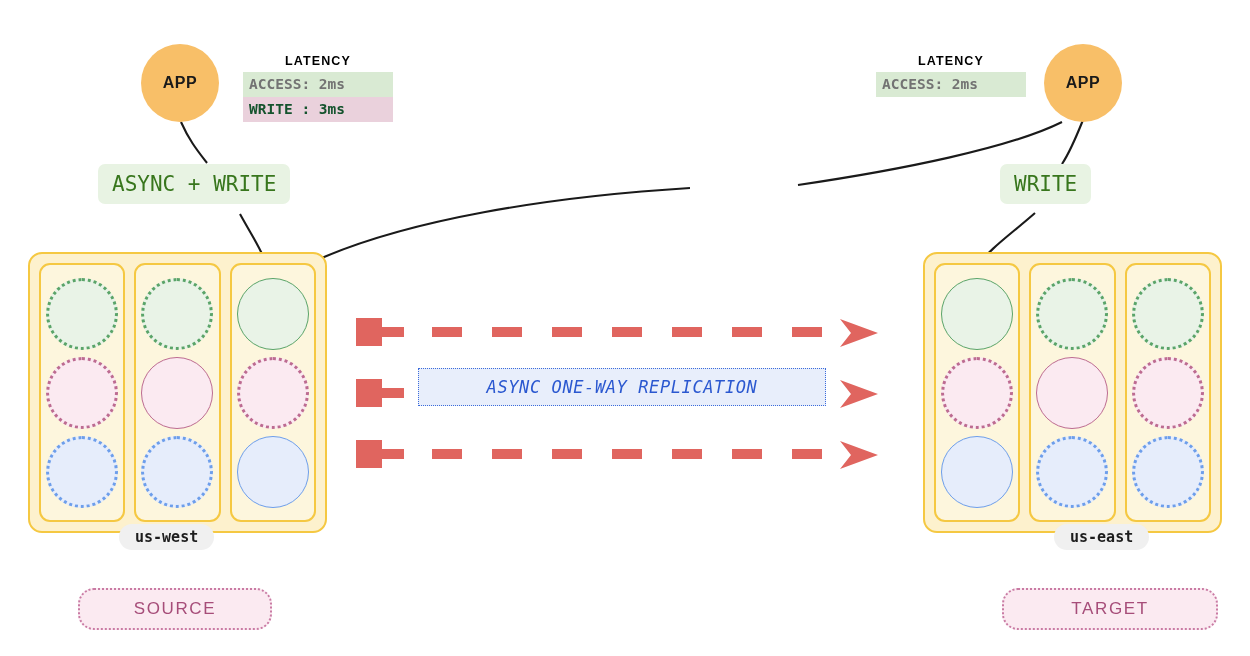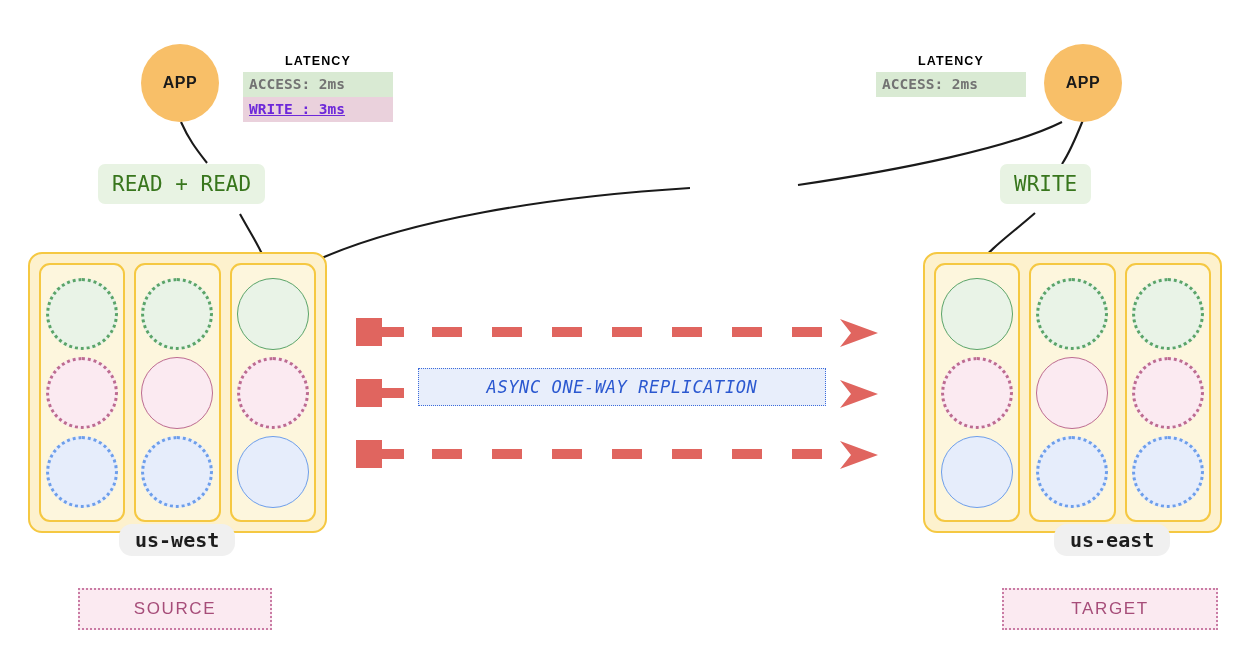--- a/index.html
+++ b/index.html
@@ -59,22 +59,21 @@
     text-align: left;
     white-space: pre;
     line-height: 1.45;
   }
   .latency-row.access {
     background: #d9ead3;
     color: #737373;
   }
   .latency-row.write {
     background: #ead1dc;
-    color: #6d28d9;
-    text-decoration: underline;
+    color: #14532d;
   }
 
   
   .pill-green {
     background: #e8f3e3;
     color: #38761d;
     border-radius: 7px;
     font-family: "DejaVu Sans Mono", monospace;
     font-size: 21px;
     padding: 7px 14px;
@@ -122,33 +121,33 @@
   .node-circle.dotted.green { border: 3.4px dotted #5aa469; }
   .node-circle.dotted.pink  { border: 3.4px dotted #bd6b91; }
   .node-circle.dotted.blue  { border: 3.4px dotted #6d9eeb; }
 
   
   .region-chip {
     background: #f0f0f0;
     border-radius: 13px;
     font-family: "DejaVu Sans Mono", monospace;
     font-weight: bold;
-    font-size: 20px;
+    font-size: 15px;
     color: #1d1d1d;
     padding: 4px 16px;
     white-space: nowrap;
     display: inline-block;
   }
 
   
   .role-chip {
     box-sizing: border-box;
     background: #fbeaf1;
     border: 2px dotted #c97ba4;
-    border-radius: 0;
+    border-radius: 16px;
     color: #a64d79;
     font-family: "Liberation Sans", sans-serif;
     font-size: 17px;
     letter-spacing: 1.6px;
     text-align: center;
     padding: 9px 0;
     white-space: nowrap;
   }
 
   
@@ -211,21 +210,21 @@
     <span>APP</span>
   </div>
 
   <div class="abs latency-block" style="left:243px;top:54px;">
     <div class="latency-title">LATENCY</div>
     <div class="latency-row access">ACCESS: 2ms</div>
     <div class="latency-row write">WRITE : 3ms</div>
   </div>
 
   <div class="abs" style="left:98px;top:164px;">
-    <span class="pill-green">READ + READ</span>
+    <span class="pill-green">ASYNC + WRITE</span>
   </div>
 
   <div class="abs cluster-outer" style="left:28px;top:252px;width:299px;height:281px;">
     <div class="cluster-col">
       <div class="node-circle green dotted"></div>
       <div class="node-circle pink dotted"></div>
       <div class="node-circle blue dotted"></div>
     </div>
     <div class="cluster-col">
       <div class="node-circle green dotted"></div>

